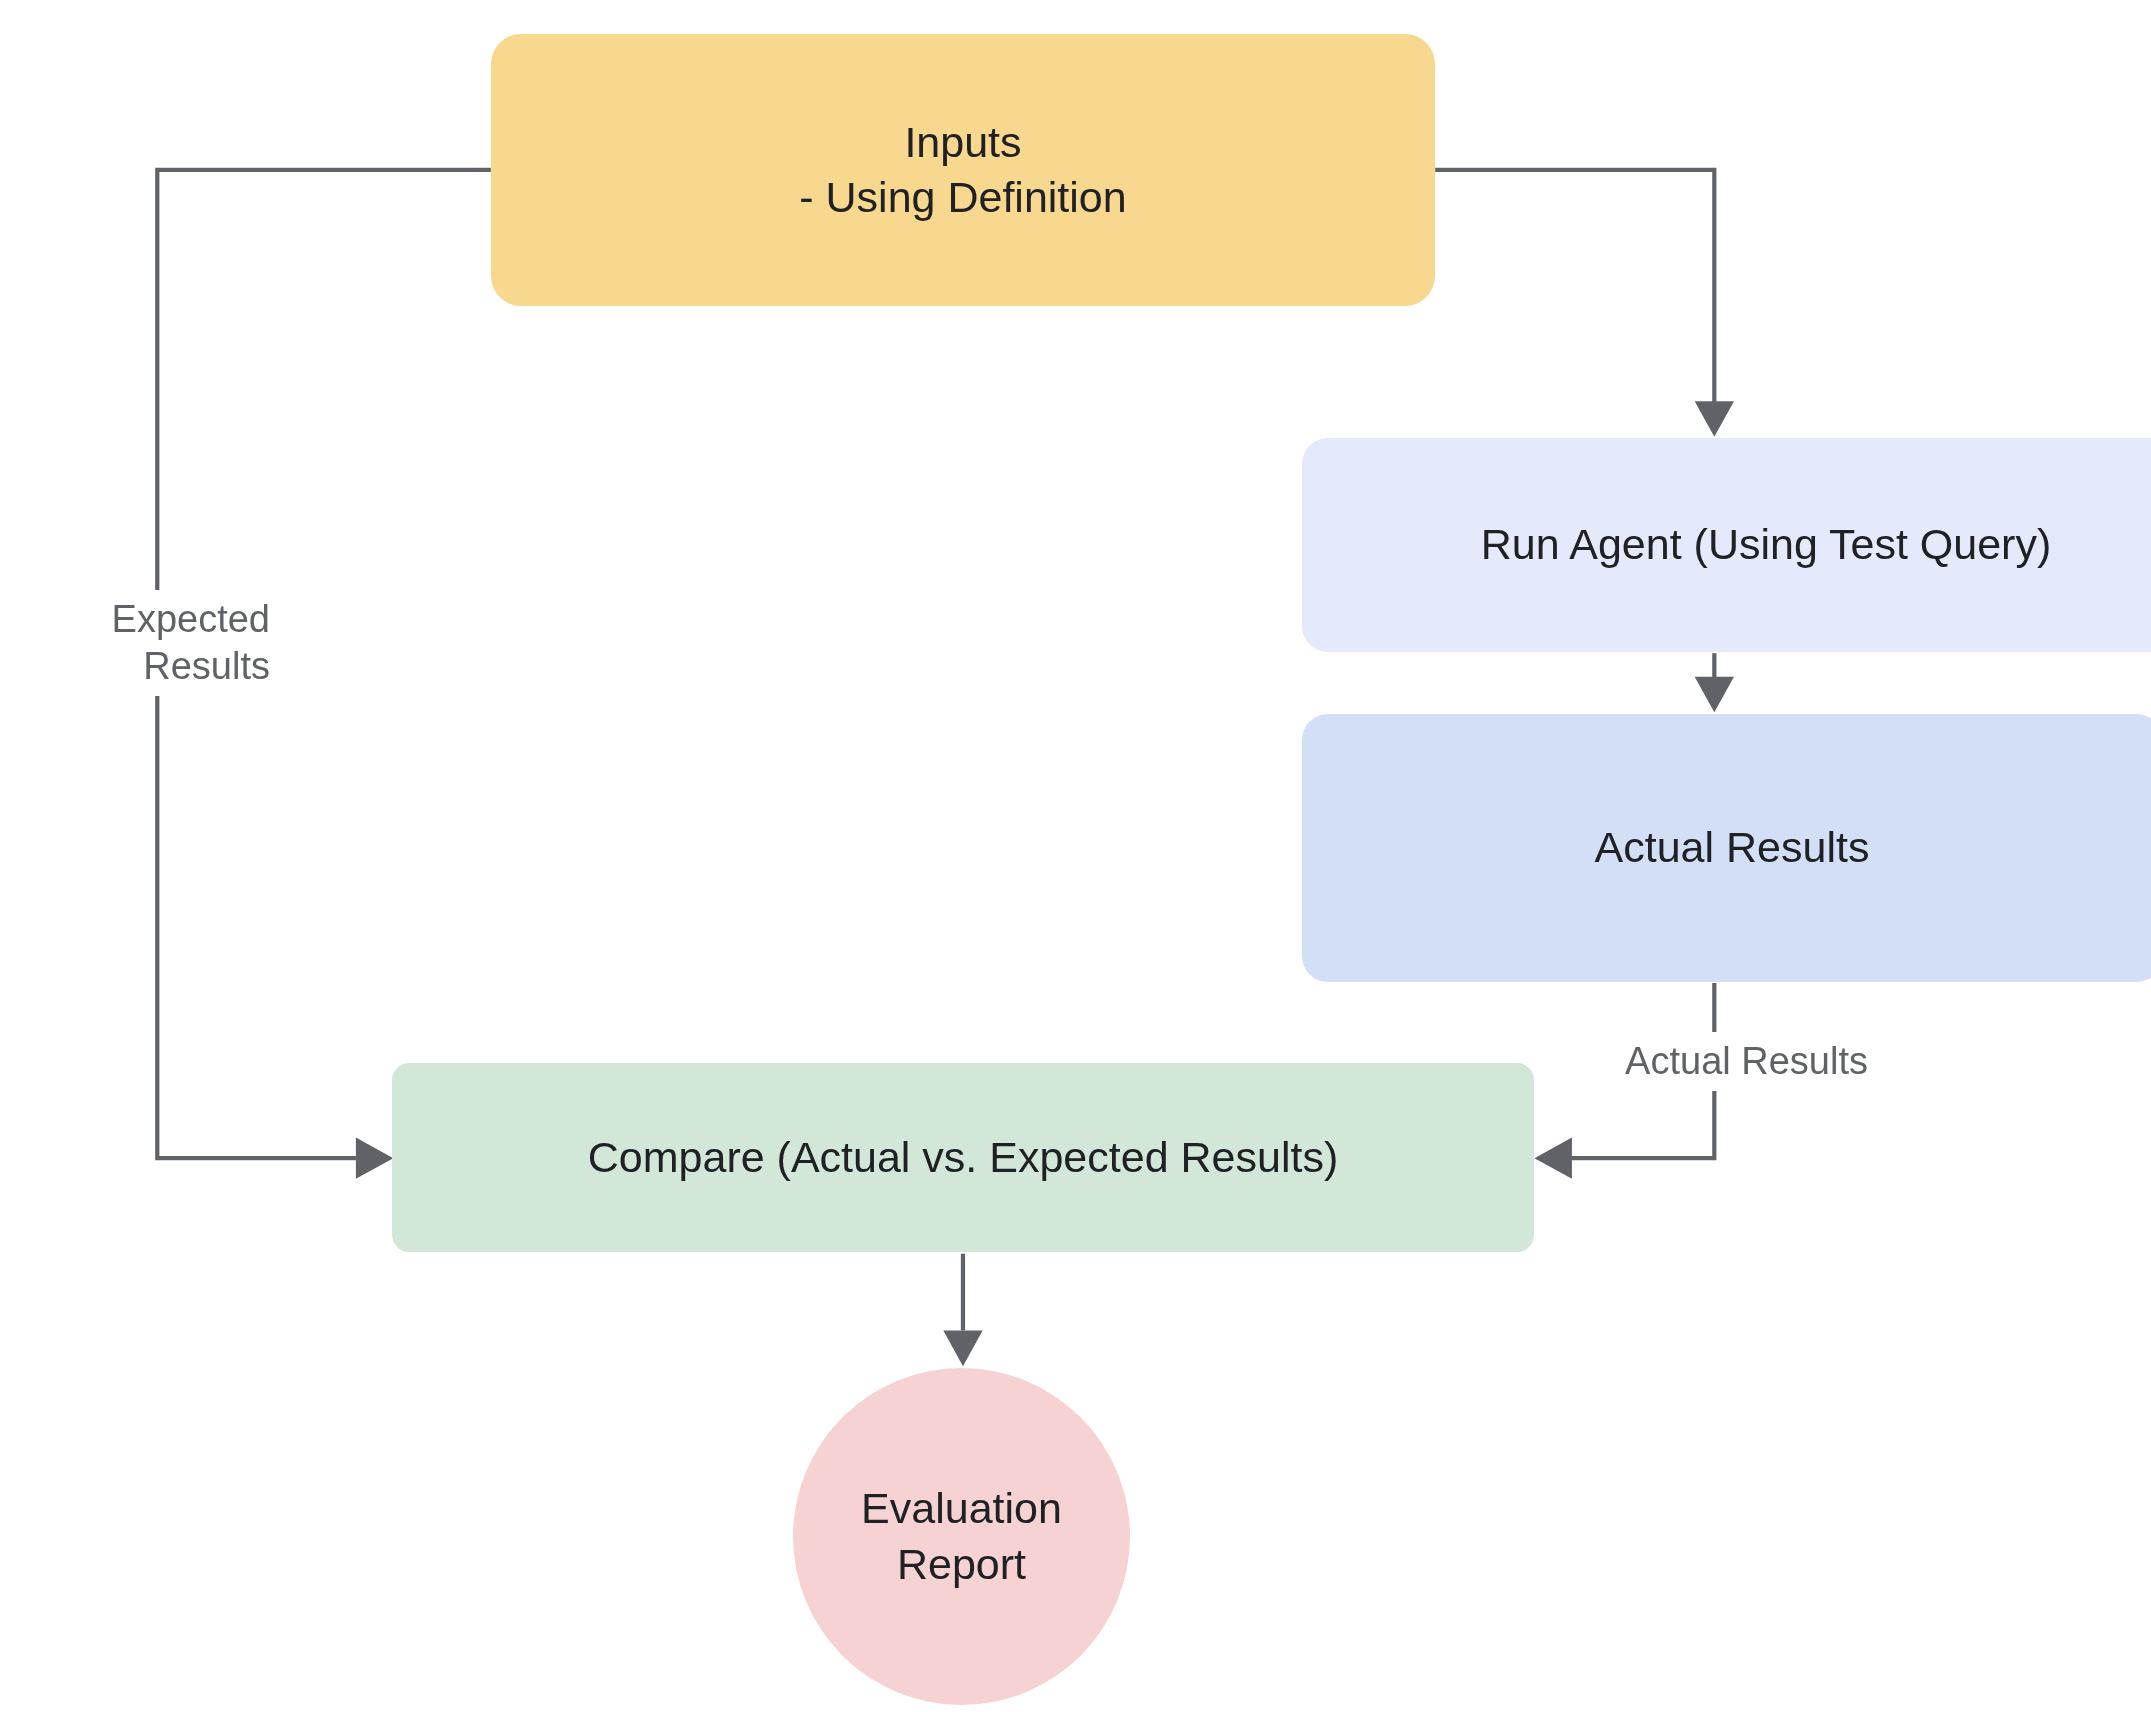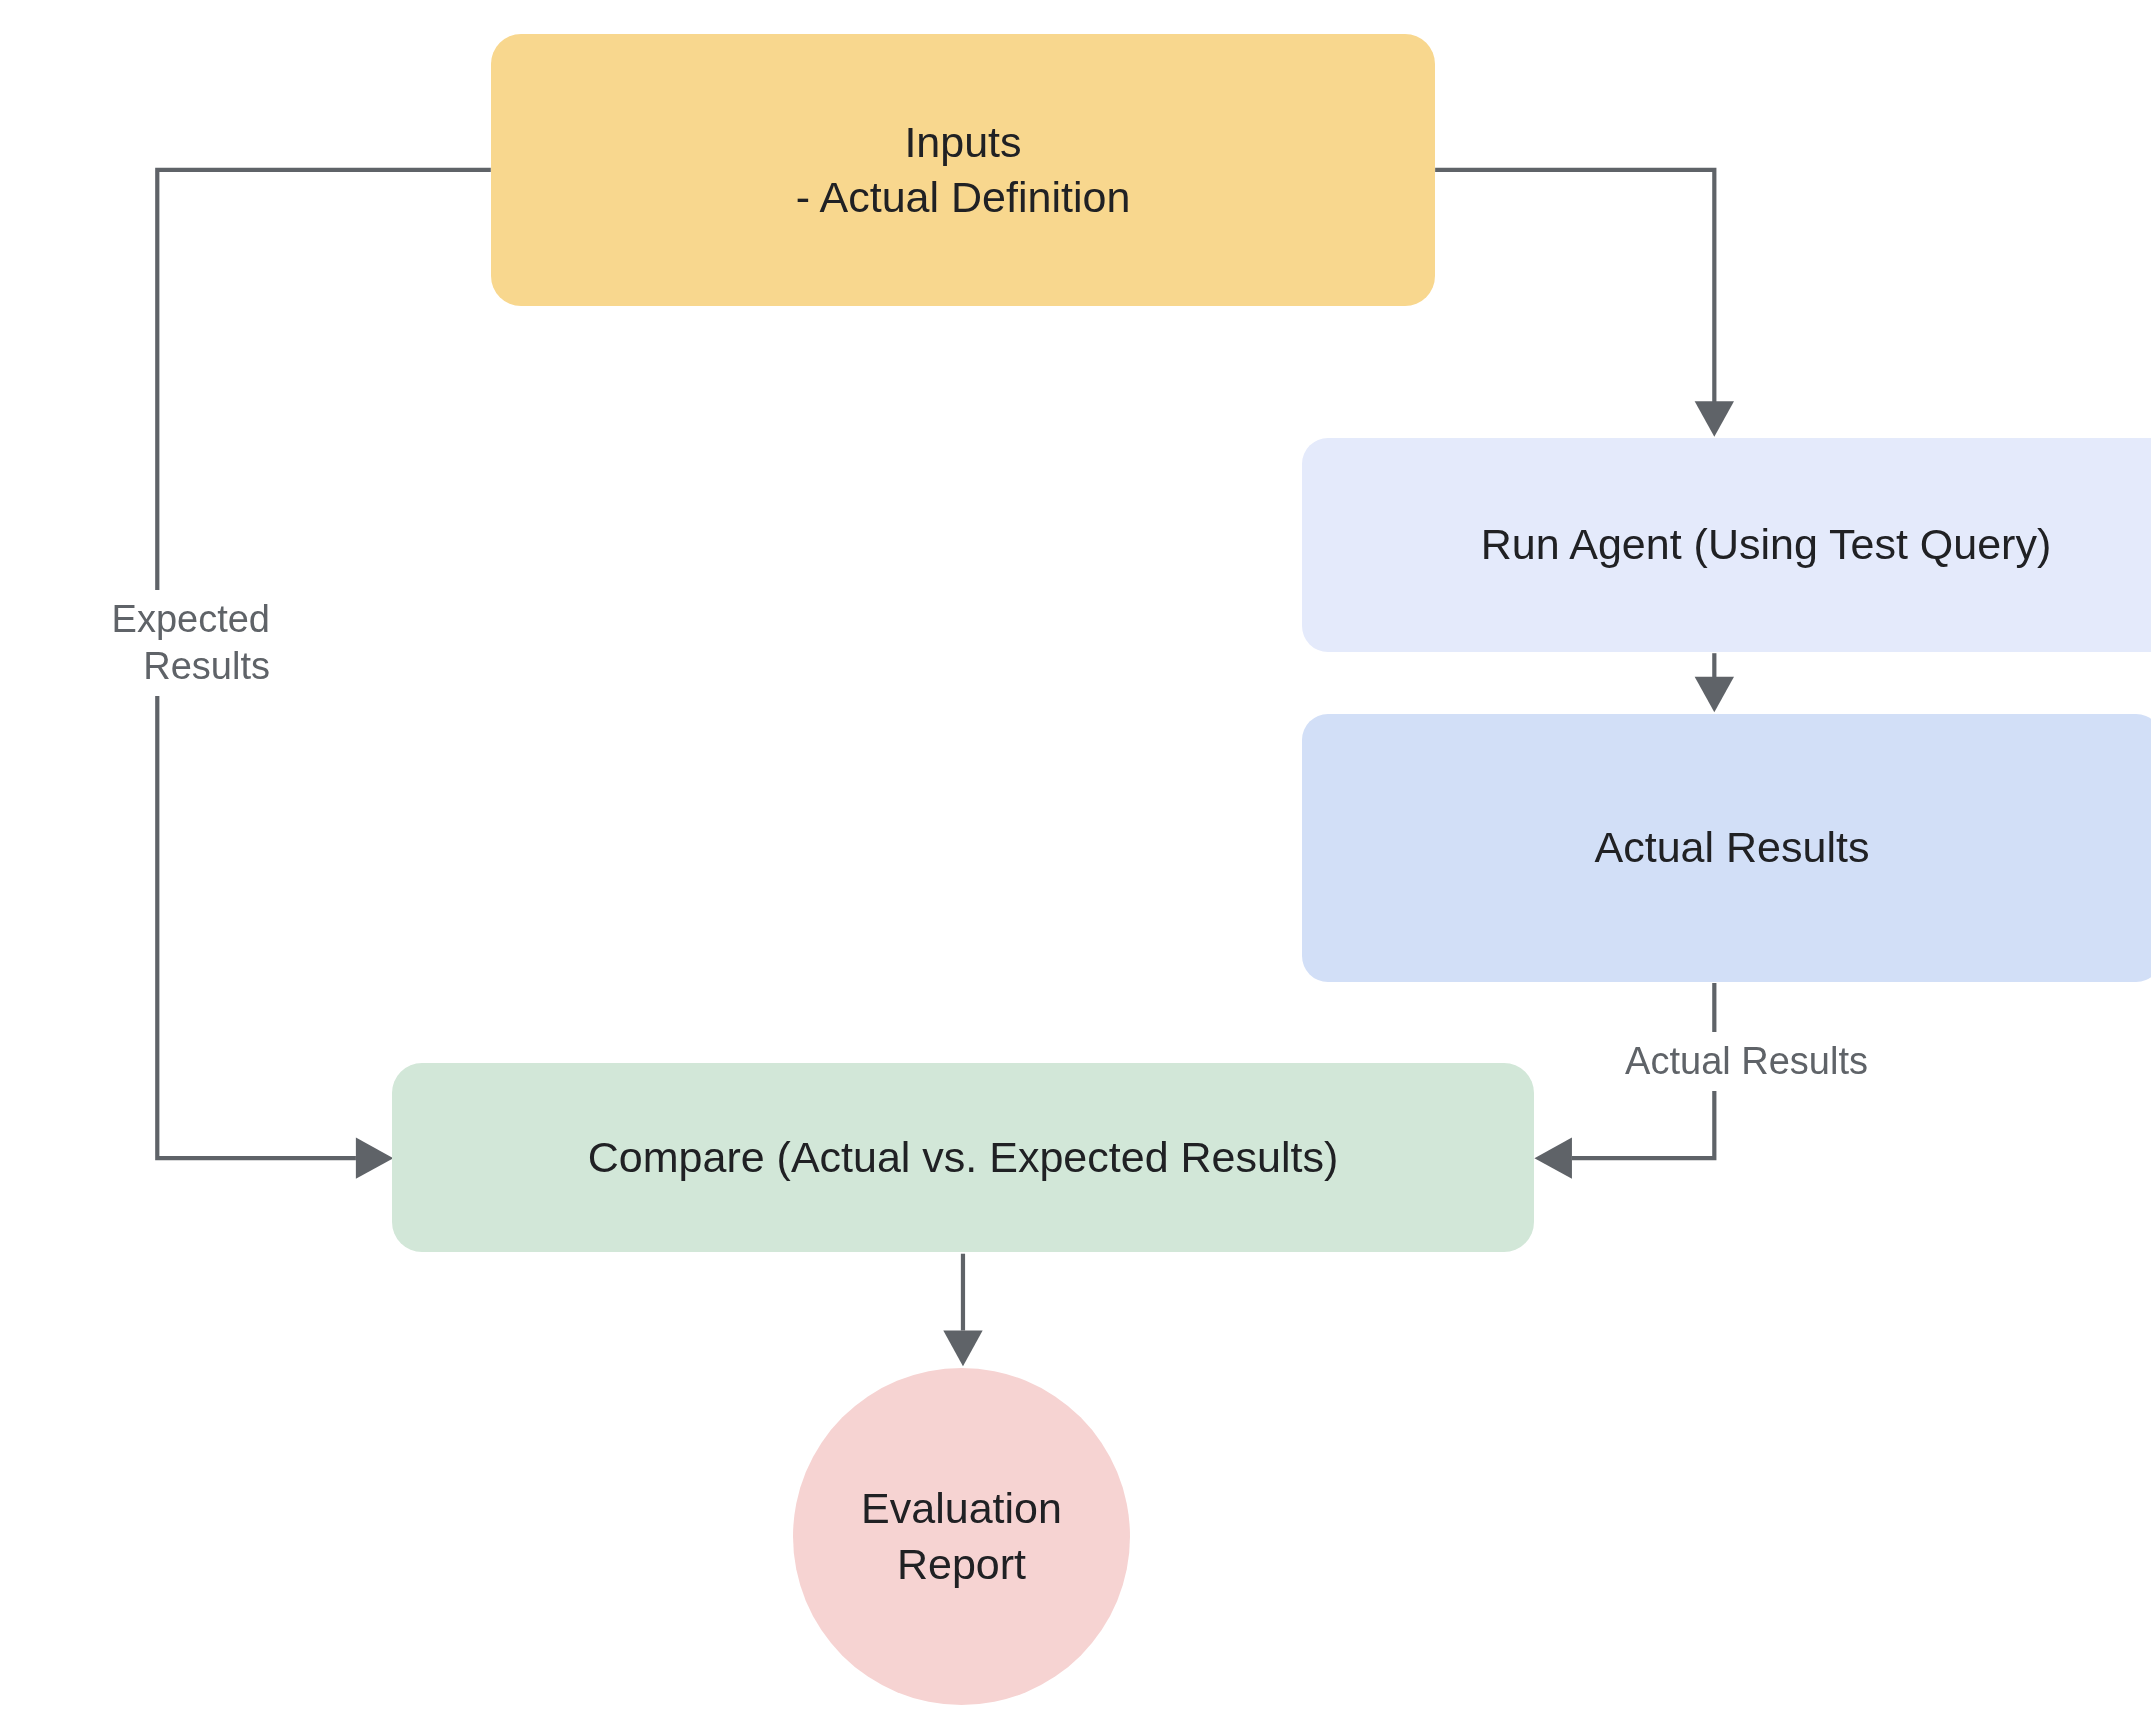--- a/index.html
+++ b/index.html
@@ -40,21 +40,21 @@
     justify-content: center;
     text-align: center;
     color: #202124;
     font-size: 43px;
     line-height: 1.28;
   }
   .node-rect { border-radius: 30px; }
   #node-inputs        { left: 463px;  top: 34px;   width: 944px; height: 272px; }
   #node-run-agent     { left: 1274px; top: 438px;  width: 928px;  height: 214px; border-radius: 26px; }
   #node-actual-results{ left: 1274px; top: 714px;  width: 860px;  height: 268px; border-radius: 26px; }
-  #node-compare       { left: 364px;  top: 1063px; width: 1142px; height: 189px; border-radius: 30px; }
+  #node-compare       { left: 364px;  top: 1063px; width: 1142px; height: 189px; border-radius: 17px; }
   #node-evaluation-report {
     left: 765px; top: 1368px; width: 337px; height: 337px;
     border-radius: 50%;
   }
   .edge-label {
     position: absolute;
     background: #ffffff;
     color: #5f6368;
     font-size: 38px;
     line-height: 1.25;
@@ -92,21 +92,21 @@
 
     <path class="wire" d="M1800 1049 V1236 H1648"></path>
     <polygon class="head" points="1608,1236 1648,1214 1648,1258"></polygon>
 
     <path class="wire" d="M998 1338 V1420"></path>
     <polygon class="head" points="998,1458 977,1420 1019,1420"></polygon>
   </svg>
 
   <div class="node node-rect" id="node-inputs" style="background-color: rgb(248, 215, 142);">
     <div>Inputs</div>
-    <div>- Actual Definition</div>
+    <div>- Using Definition</div>
   </div>
 
   <div class="node" id="node-run-agent" style="background-color: rgb(228, 234, 251);">
     <div>Run Agent (Using Test Query)</div>
   </div>
 
   <div class="node" id="node-actual-results" style="background-color: rgb(210, 223, 247);">
     <div>Actual Results</div>
   </div>
 

